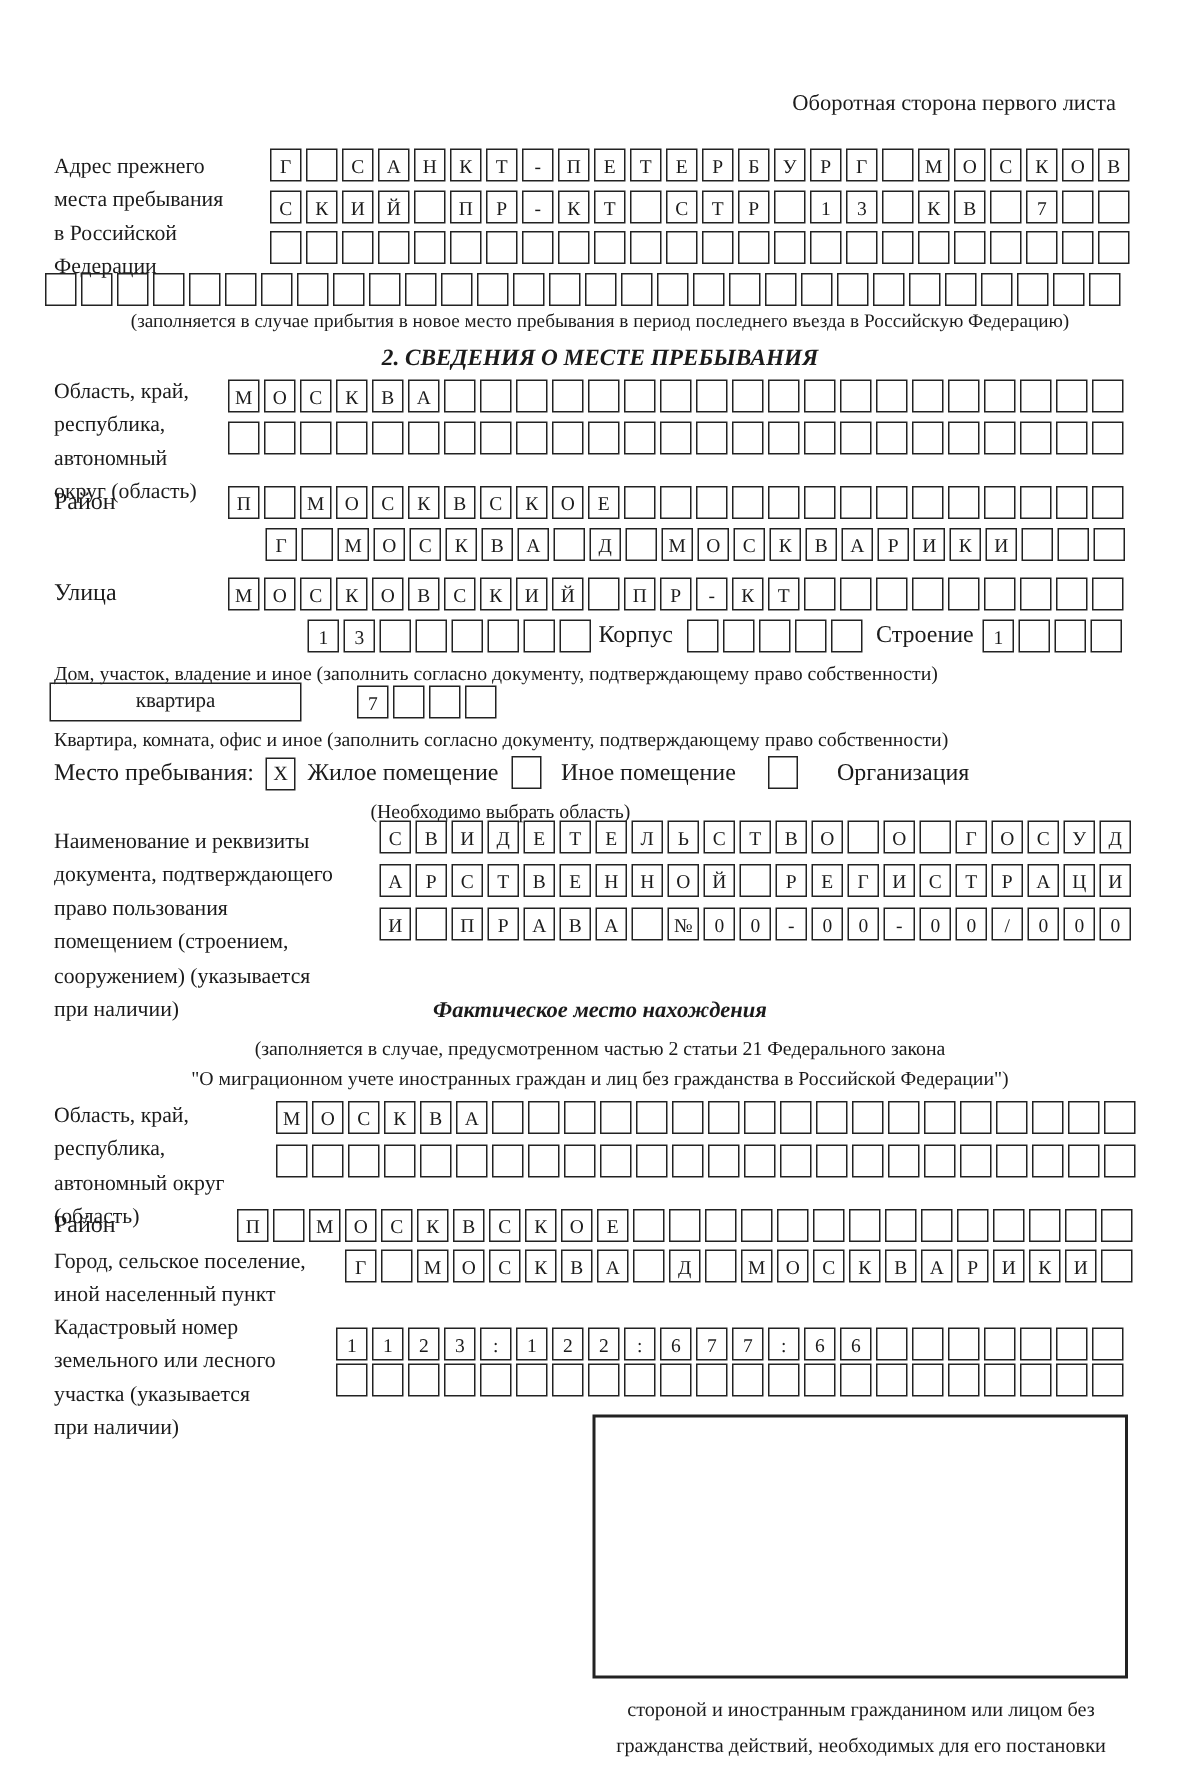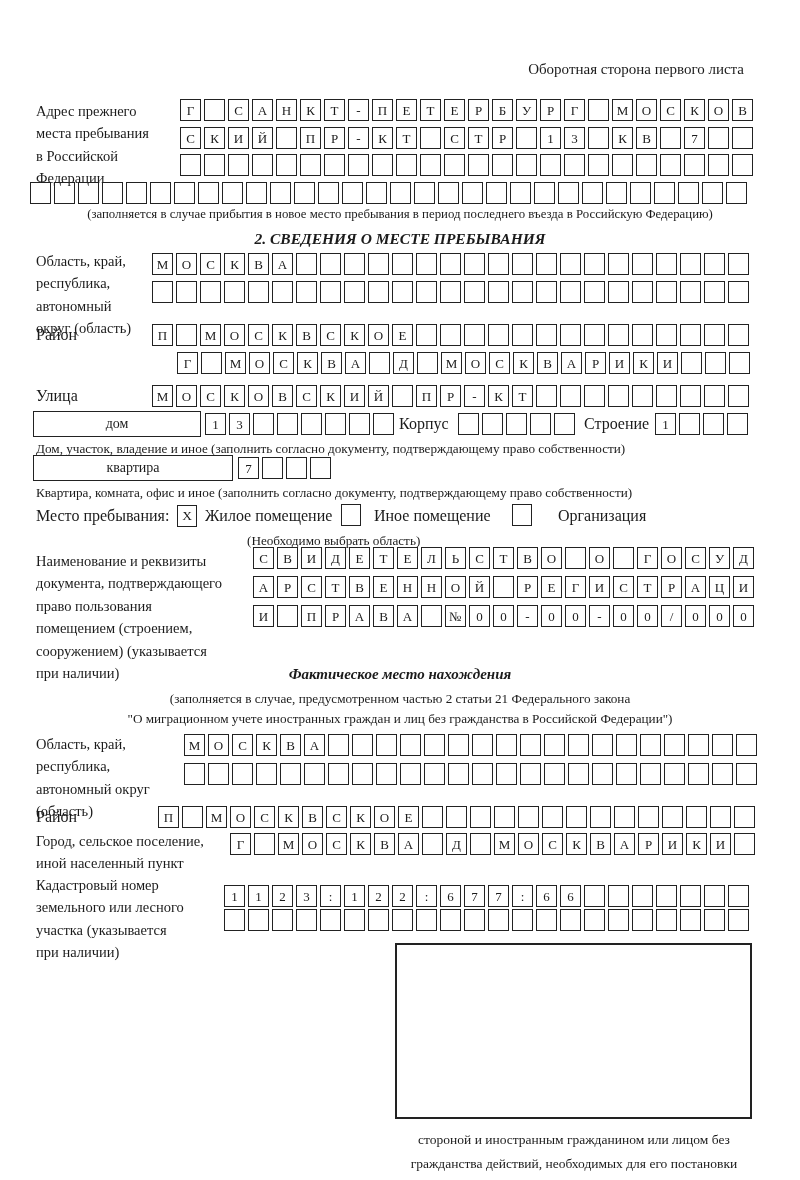--- a/index.html
+++ b/index.html
@@ -287,21 +287,20 @@
       <div class="cell"></div>
       <div class="cell"></div>
       <div class="cell"></div>
       <div class="cell"></div>
       <div class="cell"></div>
       <div class="cell"></div>
       <div class="cell"></div>
       <div class="cell"></div>
     </div>
 
-  <div class="abs wbox" style="top:375px;left:33px;width:168px;height:26px;">дом</div>
   <div class="abs cells" style="top:377px;left:205px;">
       <div class="cell">1</div>
       <div class="cell">3</div>
       <div class="cell"></div>
       <div class="cell"></div>
       <div class="cell"></div>
       <div class="cell"></div>
       <div class="cell"></div>
       <div class="cell"></div>
     </div>
@@ -315,21 +314,21 @@
     </div>
   <div class="abs label" style="top:379px;left:584px;">Строение</div>
   <div class="abs cells" style="top:377px;left:655px;">
       <div class="cell">1</div>
       <div class="cell"></div>
       <div class="cell"></div>
       <div class="cell"></div>
     </div>
   <div class="abs small" style="top:405px;left:36px;font-size:13.2px;">Дом, участок, владение и иное (заполнить согласно документу, подтверждающему право собственности)</div>
 
-  <div class="abs wbox" style="top:419px;left:33px;width:200px;height:26px;">квартира</div>
+  <div class="abs wbox" style="top:419px;left:33px;width:168px;height:26px;">квартира</div>
   <div class="abs cells" style="top:421px;left:238px;">
       <div class="cell">7</div>
       <div class="cell"></div>
       <div class="cell"></div>
       <div class="cell"></div>
     </div>
   <div class="abs small" style="top:449px;left:36px;font-size:13.2px;">Квартира, комната, офис и иное (заполнить согласно документу, подтверждающему право собственности)</div>
 
   <div class="abs label" style="top:471px;left:36px;">Место пребывания:</div>
   <div class="abs cbox" style="top:469px;left:177px;">X</div>

